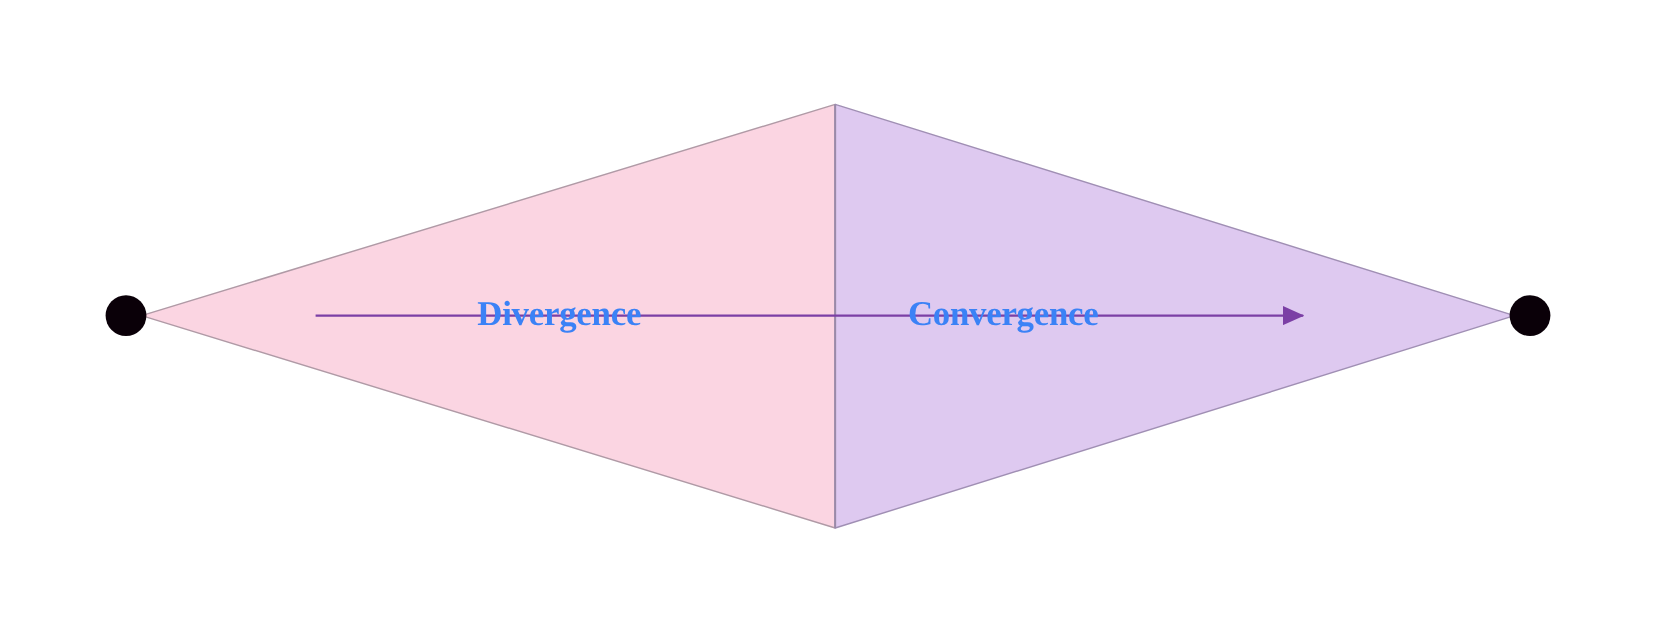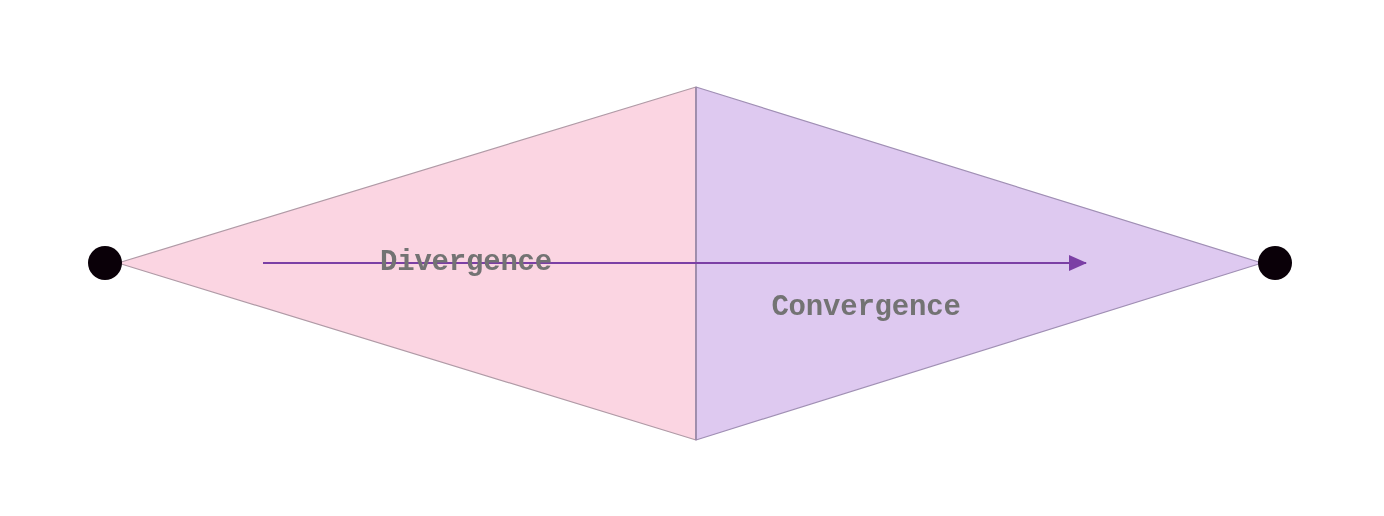--- a/index.html
+++ b/index.html
@@ -21,38 +21,37 @@
   #diagram-svg {
     position: absolute;
     top: 0;
     left: 0;
     width: 1384px;
     height: 516px;
     display: block;
   }
   .phase-label {
     position: absolute;
-    font-family: Liberation Mono, monospace;
+    font-family: Liberation Serif, serif;
     font-weight: bold;
     font-size: 29px;
     line-height: 1;
-    color: #737373;
+    color: #3b82f6;
     letter-spacing: -0.2px;
     white-space: nowrap;
     transform: translate(-50%, -50%);
     user-select: none;
   }
   #label-divergence {
     left: 466px;
     top: 262px;
   }
   #label-convergence {
-    left: 866px;
+    left: 836px;
     top: 262px;
-    margin-top: 45px;
   }
 </style>
 </head>
 <body>
 
 <div id="canvas">
 
   <svg id="diagram-svg" viewBox="0 0 1384 516" xmlns="http://www.w3.org/2000/svg">
 
     <defs>

